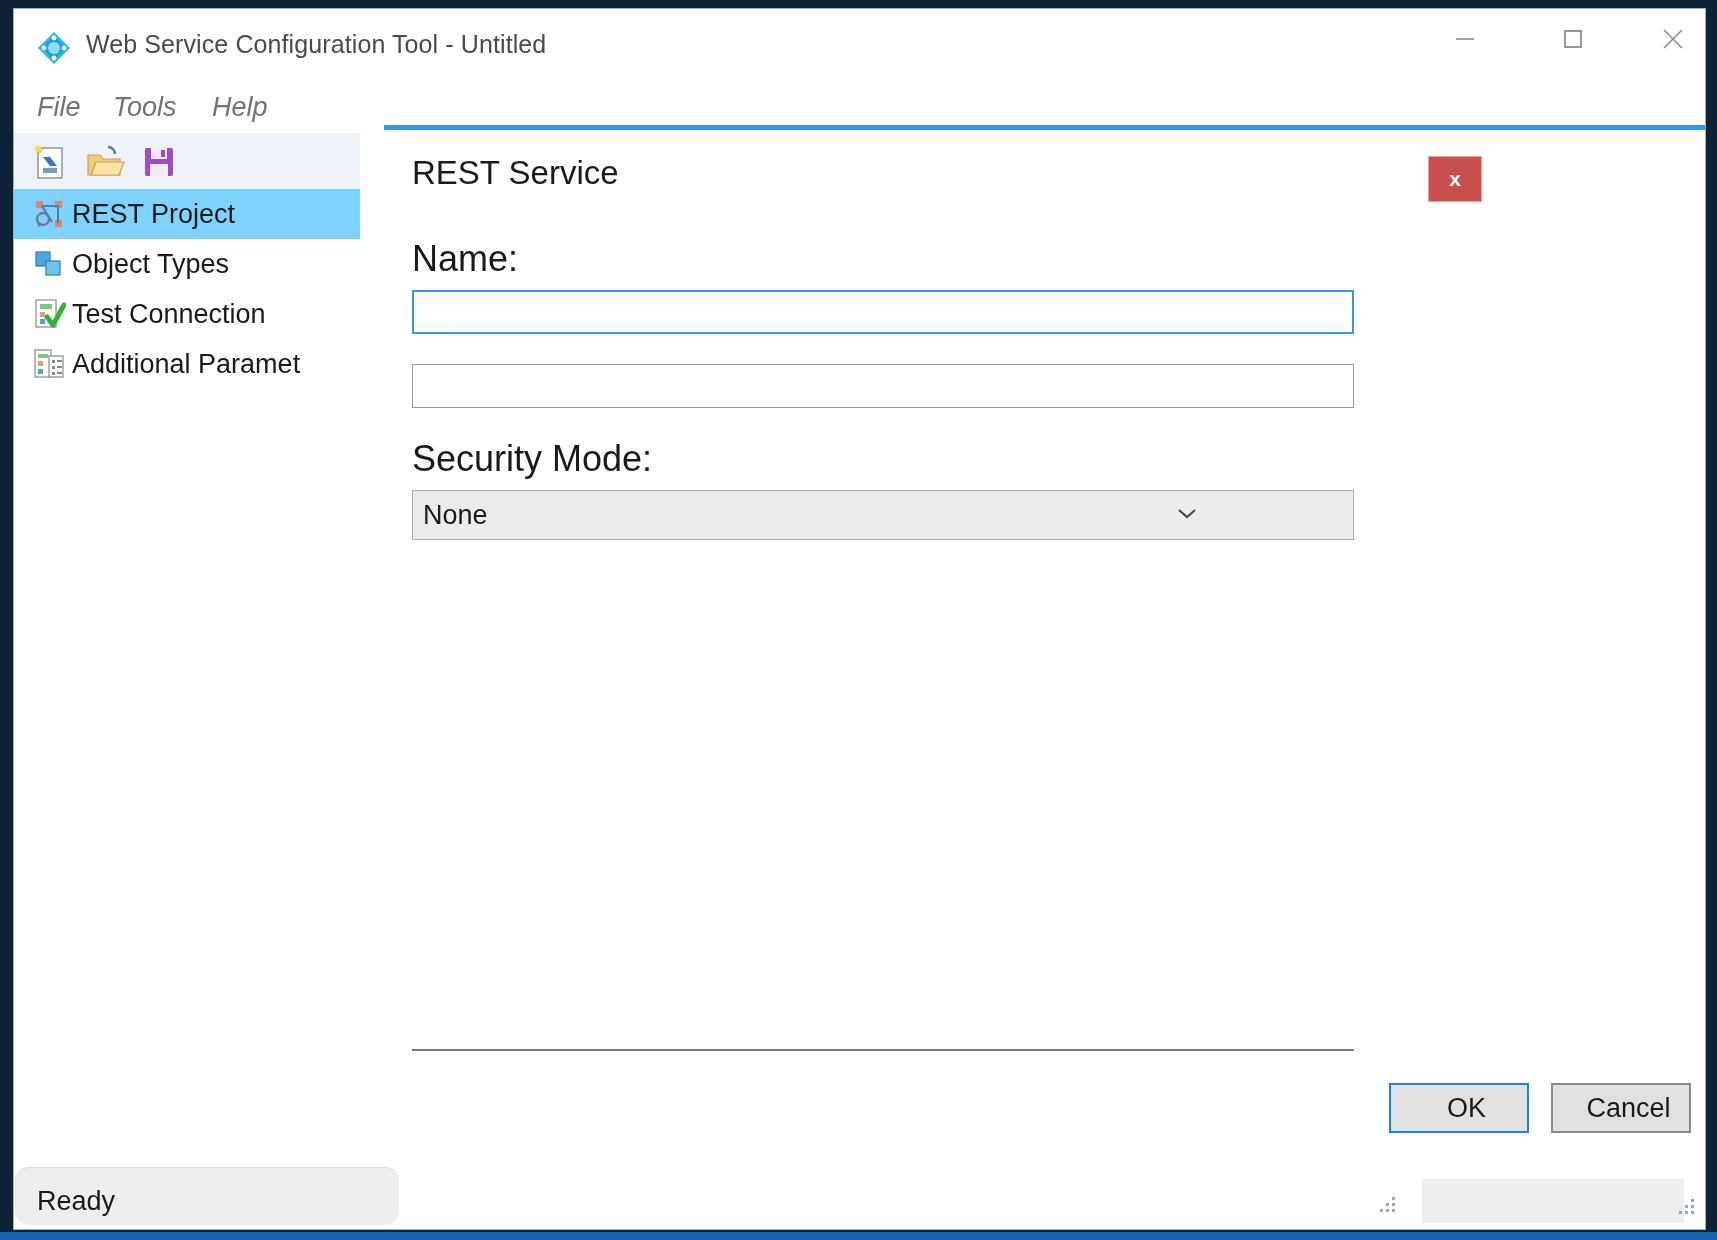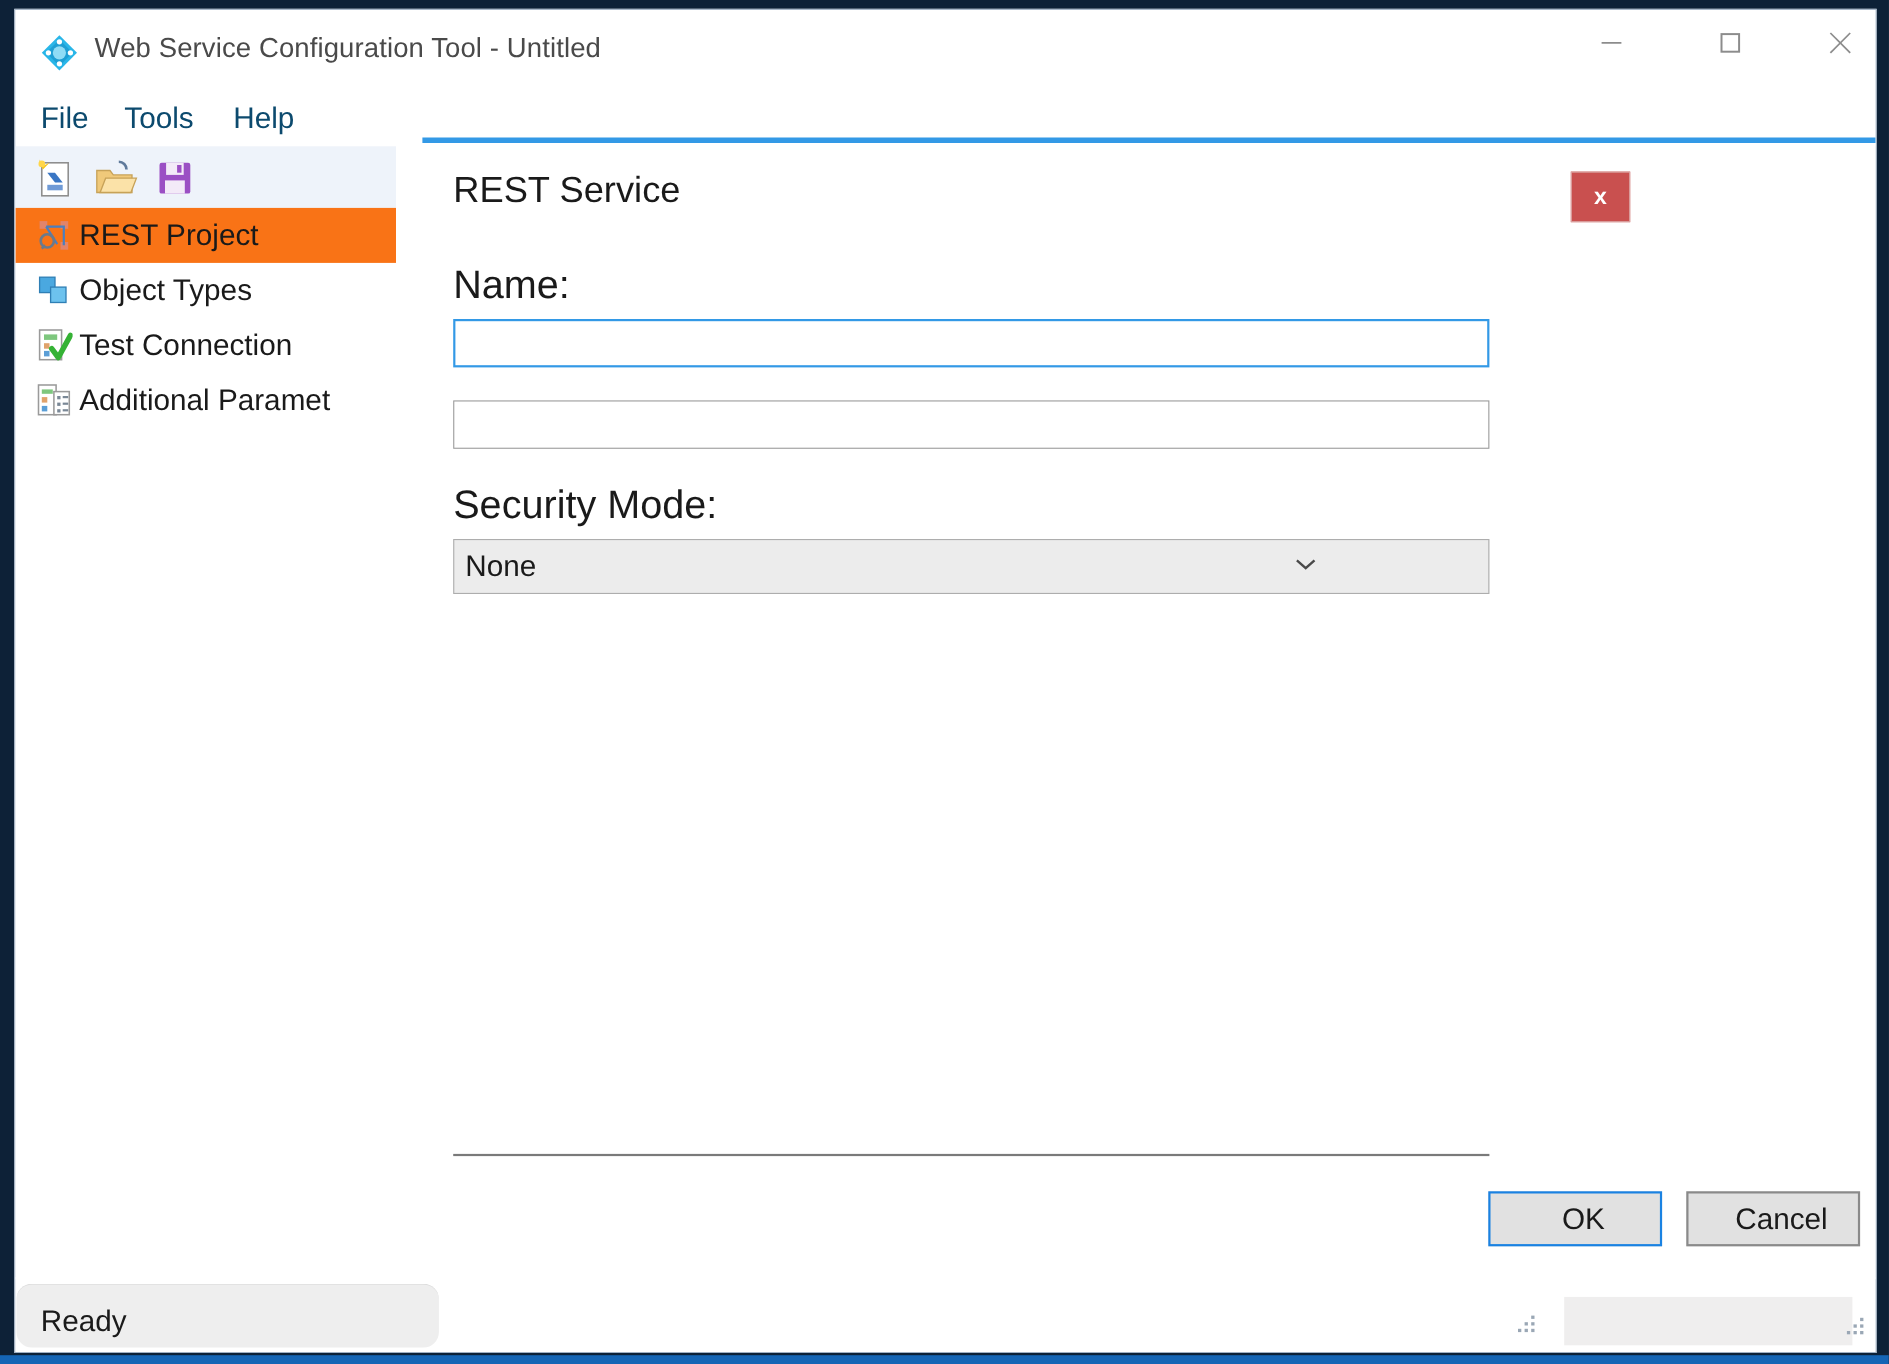--- a/index.html
+++ b/index.html
@@ -54,23 +54,24 @@
   .wc svg { display: block; }
 
   
   .menubar {
     position: absolute; left: 0; top: 72px;
     width: 100%; height: 52px;
     background: #ffffff;
   }
   .menu-item {
     position: absolute; top: 9px;
-    font-size: 27px; color: #0c4a6e;
+    font-size: 27px; color: #737373;
     padding: 2px 6px;
     white-space: nowrap;
+    font-style: italic;
   }
   .mi-file  { left: 17px; }
   .mi-tools { left: 93px; }
   .mi-help  { left: 192px; }
 
   
   .leftpane {
     position: absolute; left: 0; top: 124px;
     width: 346px; height: 1030px;
     background: #ffffff;
@@ -89,21 +90,21 @@
   .tb-save { left: 124px; }
 
   .tree { position: absolute; left: 0; top: 56px; width: 346px; }
   .tree-item {
     position: relative;
     height: 50px;
     display: flex; align-items: center;
     padding-left: 58px;
     white-space: nowrap;
   }
-  .tree-item.selected { background: #f97316; }
+  .tree-item.selected { background: #7dd3fc; }
   .tree-ico {
     position: absolute; left: 18px; top: 50%;
     transform: translateY(-50%);
     width: 34px; height: 34px;
   }
   .tree-label {
     font-size: 27px; color: #1a1a1a;
   }
 
   
@@ -208,21 +209,21 @@
   .dlg-sep {
     position: absolute; left: 28px; bottom: 112px;
     width: 942px; height: 2px;
     background: #7a7a7a;
   }
   .dlg-footer {
     position: absolute; right: 16px; bottom: 30px;
     display: flex; gap: 22px;
   }
   .dlg-btn {
-    width: 158px; height: 50px;
+    width: 140px; height: 50px;
     font-size: 27px;
     font-family: "Liberation Sans", sans-serif;
     background: #e1e1e1;
     border: 1px solid #adadad;
     color: #1a1a1a;
     display: flex; align-items: center; justify-content: center; padding-left: 21px;
   }
   .dlg-btn.primary { border: 2px solid #1a82e2; }
   .dlg-btn.secondary { border: 2px solid #8a8a8a; }
 

